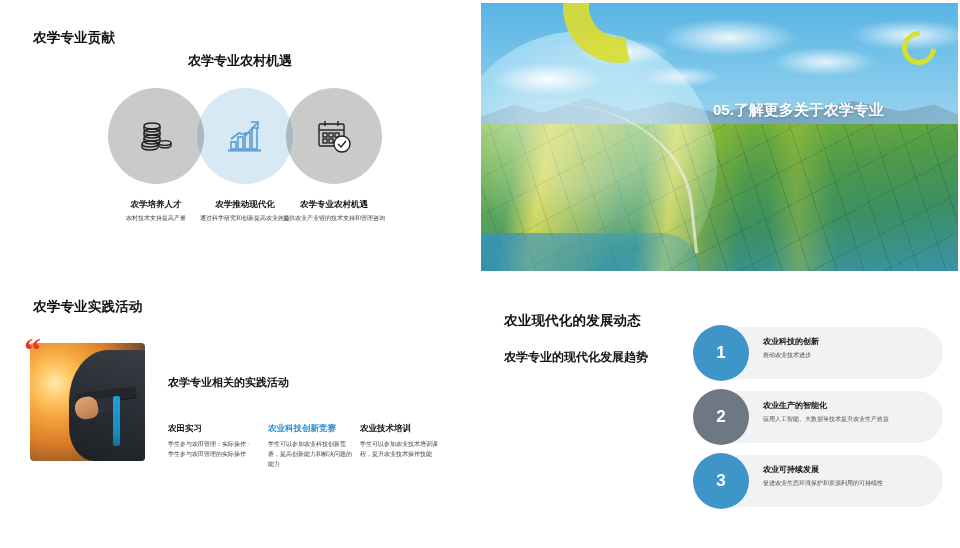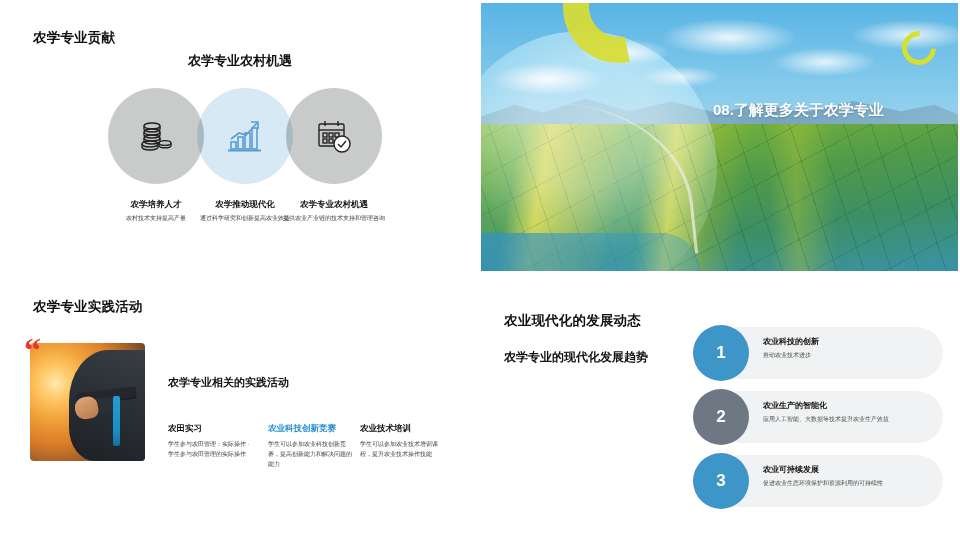--- a/index.html
+++ b/index.html
@@ -278,21 +278,21 @@
     <div class="sky"></div>
     <div class="mountains"></div>
     <div class="fields"></div>
     <div class="road"></div>
     <div class="big-arc"></div>
     <div class="yellow-arc"></div>
     <div class="bottom-wash"></div>
     <div class="ring-deco"></div>
 
     <div class="photo-copy">
-      <div class="photo-h1">08.了解更多关于农学专业</div>
+      <div class="photo-h1">05.了解更多关于农学专业</div>
     </div>
   </section>
 
   <section class="slide" id="slide-practice">
     <h2 class="slide-title">农学专业实践活动</h2>
 
     <div class="photo-frame">
       <div class="cap-board"></div>
       <div class="cap-base"></div>
       <div class="hand"></div>

